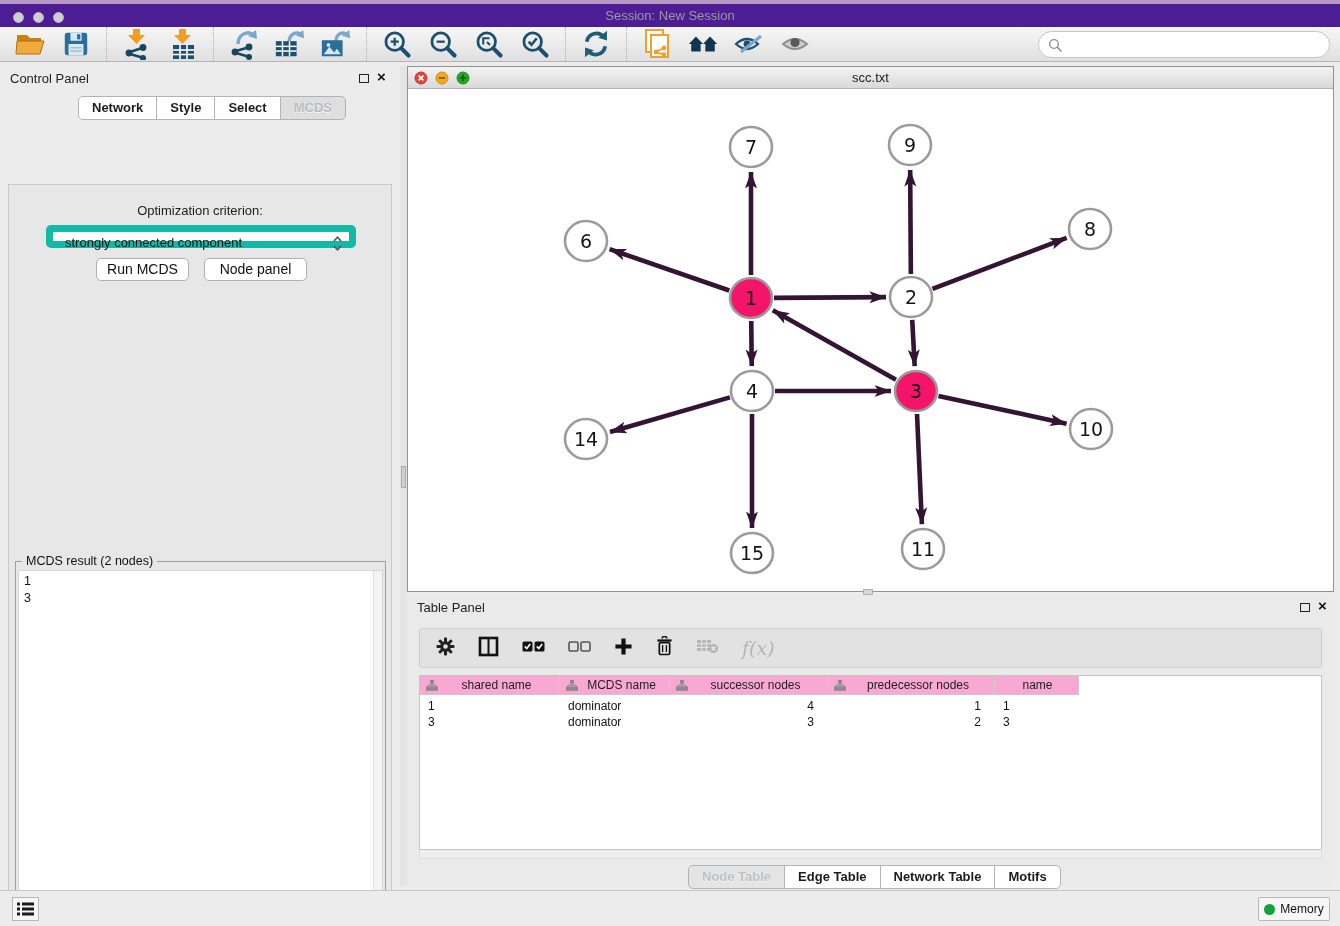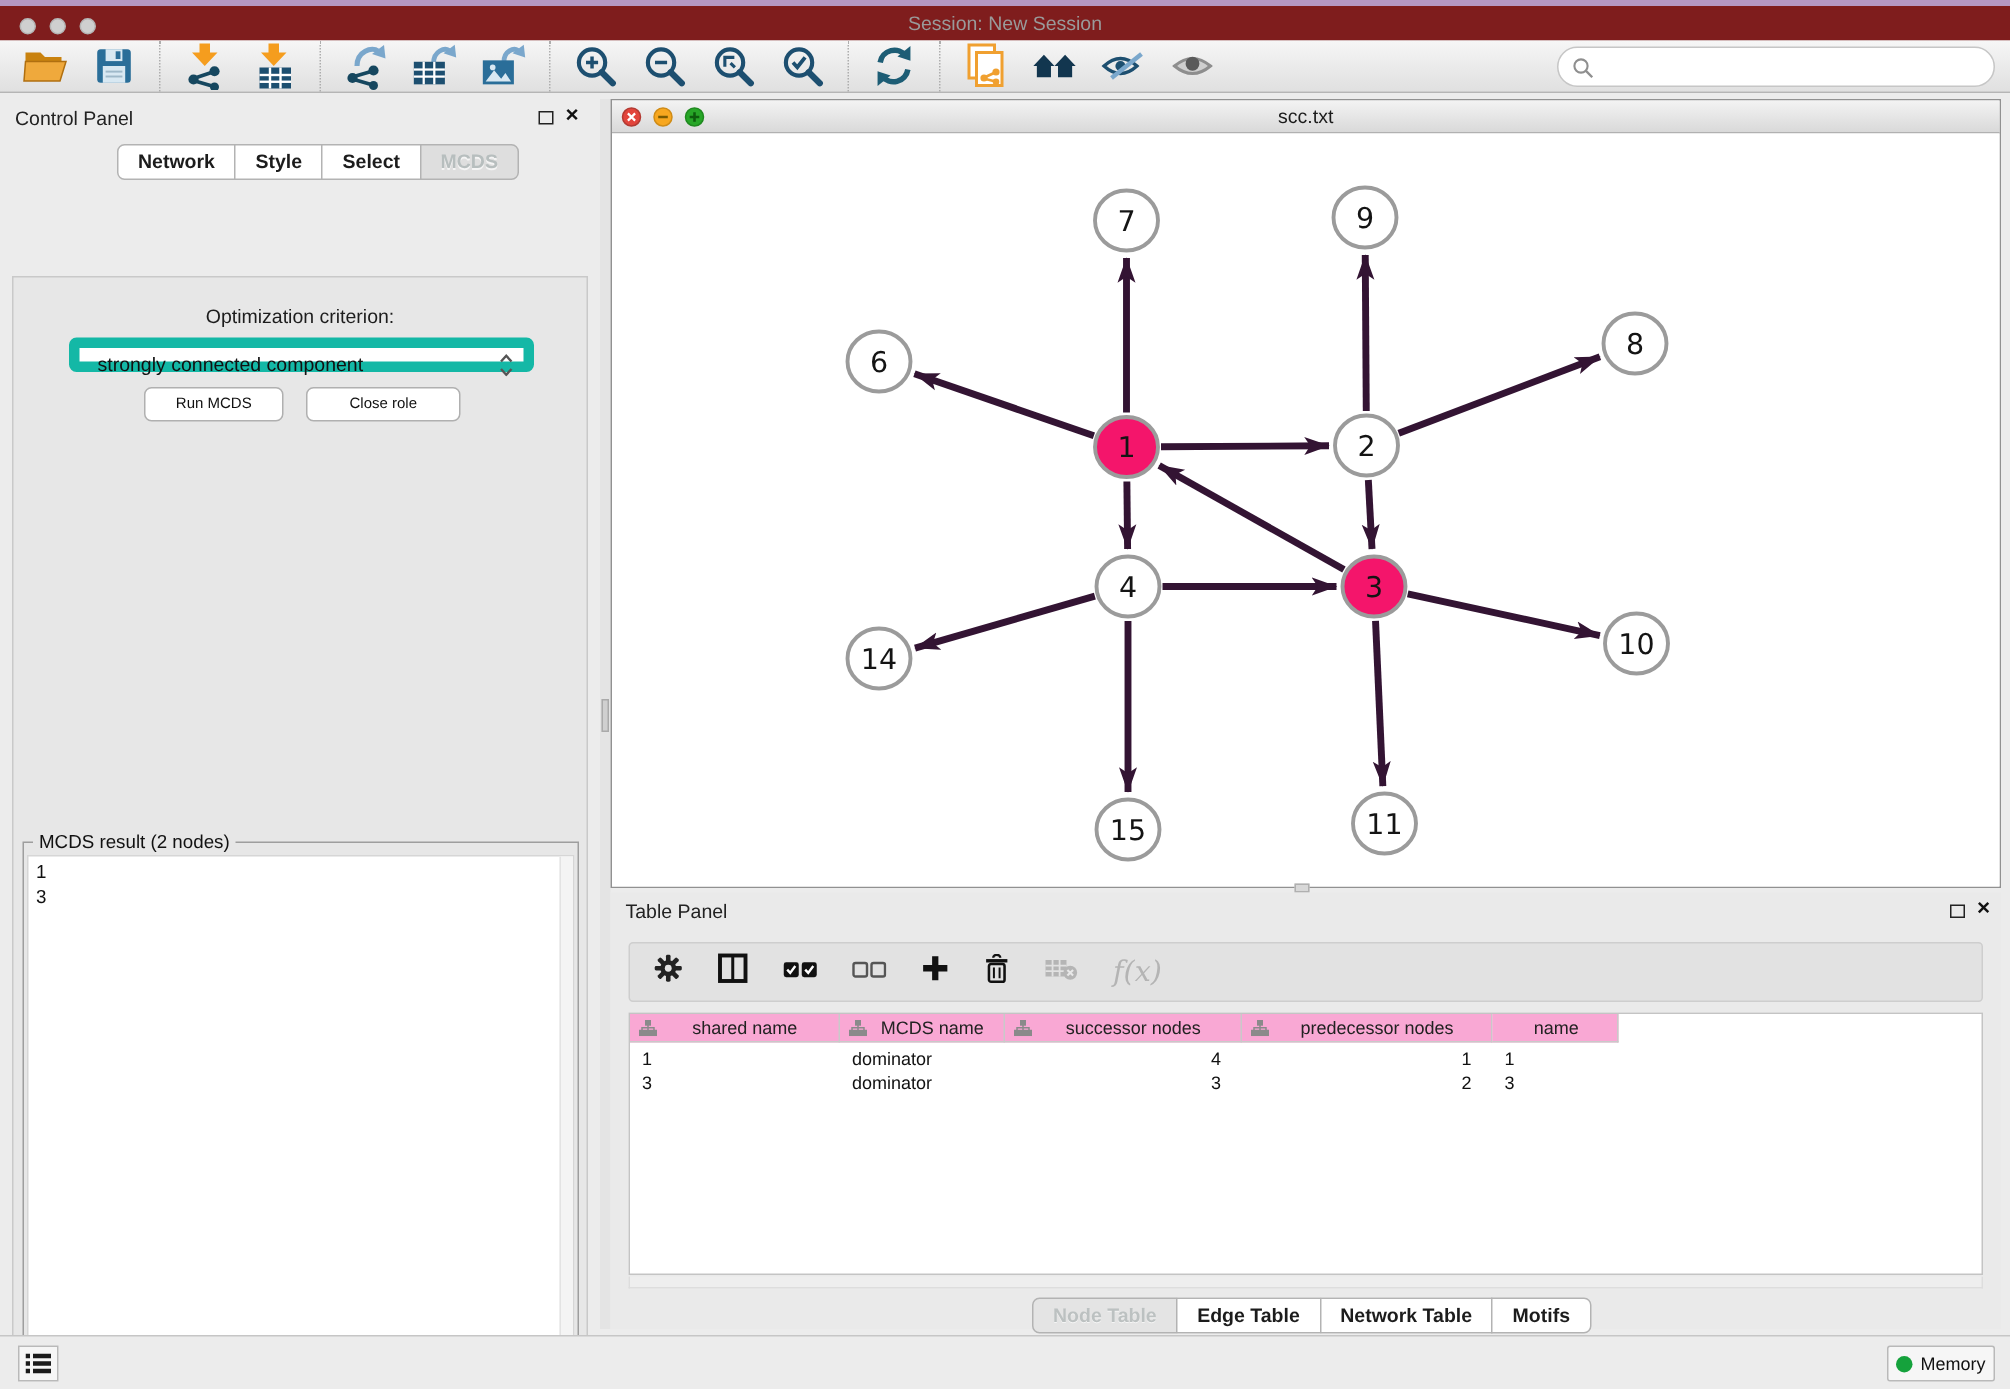--- a/index.html
+++ b/index.html
@@ -1,21 +1,21 @@
 <!DOCTYPE html>
 <html><head>
 <meta charset="utf-8">
 <style>
   * { margin:0; padding:0; box-sizing:border-box; }
   html,body { width:1340px; height:926px; overflow:hidden; }
   body { font-family:"Liberation Sans", sans-serif; background:#ececec; position:relative; }
 
   
   .top-strip { position:absolute; left:0; top:0; width:1340px; height:4px; background:#b598c3; }
-  .titlebar { position:absolute; left:0; top:4px; width:1340px; height:23px; background:#7f1d1d; }
+  .titlebar { position:absolute; left:0; top:4px; width:1340px; height:23px; background:#4c1d95; }
   .titlebar .title { position:absolute; left:0; right:0; top:4px; text-align:center; font-size:13px; color:#9a9a9a; }
   .tl { position:absolute; top:8px; width:11px; height:11px; border-radius:50%; background:#cfcfcf; border:1px solid #b5b5b5; }
   .toolbar { position:absolute; left:0; top:27px; width:1340px; height:35px; background:linear-gradient(#f6f6f6,#e0e0e0); border-bottom:1px solid #b5b5b5; display:flex; align-items:center; }
   .tb-group { display:flex; align-items:center; gap:14px; padding:0 14px; }
   .tb-sep { width:0; height:34px; border-left:1px dotted #adadad; }
   .tbi { width:32px; height:32px; display:flex; align-items:center; justify-content:center; }
   .searchbox { position:absolute; right:10px; top:31px; width:292px; height:27px; background:#fff; border:1px solid #c6c6c6; border-radius:14px; }
   .searchbox svg { position:absolute; left:9px; top:6px; }
   .searchbox input { position:absolute; left:30px; top:1px; width:252px; height:23px; border:none; outline:none; font-size:13px; background:transparent; }
 
@@ -28,21 +28,21 @@
   .seg-row { position:absolute; display:flex;align-items:center; }
   .seg { padding:3px 13px 4px 13px; background:#fff; border:1px solid #b3b3b3; margin-left:-1px; font-size:13px; font-weight:600; color:#1c1c1c; white-space:nowrap; }
   .seg:first-child { border-radius:5px 0 0 5px; margin-left:0; }
   .seg:last-child { border-radius:0 5px 5px 0; }
   .seg-sel { background:#dedede; color:#b7bebe; text-shadow:0 1px 0 #f5f5f5; }
   .cp-content { position:absolute; left:8px; top:118px; width:384px; height:758px; background:#e7e7e7; border:1px solid #c9c9c9; }
   .opt-label { position:absolute; left:0; width:100%; top:18px; text-align:center; font-size:13px; color:#1d1d1d; }
   .dropdown { position:absolute; left:37px; top:40px; width:310px; height:23px; background:#fff; border:7px solid #14b8a6; border-radius:5px; }
   .dropdown .dd-text { position:absolute; left:12px; top:3px; font-size:13px; color:#111; }
   .dropdown svg { position:absolute; right:7px; top:4px; }
-  .btn { position:absolute; height:23px; background:#fff; border:1px solid #b0b0b0; border-radius:5px; font-size:10px; color:#111; text-align:center; line-height:21px; }
+  .btn { position:absolute; height:23px; background:#fff; border:1px solid #b0b0b0; border-radius:5px; font-size:14px; color:#111; text-align:center; line-height:21px; }
   .fieldset { position:absolute; left:6px; top:376px; width:371px; height:367px; border:1px solid #9e9e9e; }
   .fieldset .legend { position:absolute; left:6px; top:-8px; background:#e7e7e7; padding:0 4px; font-size:12.5px; color:#111; }
   .fieldset .fs-inner { position:absolute; left:2px; top:8px; width:365px; height:355px; background:#fff; border:1px solid #d6d6d6; }
   .fs-text { position:absolute; left:5px; top:2px; font-size:12.5px; color:#111; white-space:pre; line-height:17px; }
   .fs-scroll { position:absolute; right:0; top:0; width:9px; height:100%; background:#f4f4f4; border-left:1px solid #e3e3e3; }
 
   
   .v-divider { position:absolute; left:400px; top:66px; width:7px; height:820px; background:#e4e4e4; }
   .v-handle { position:absolute; left:1px; top:400px; width:5px; height:22px; background:#d0d0d0; border:1px solid #aaa; }
 
@@ -262,21 +262,21 @@
   <div class="cp-content">
     <div class="opt-label">Optimization criterion:</div>
     <div class="dropdown">
       <span class="dd-text">strongly connected component</span>
       <svg width="9" height="15" viewBox="0 0 9 15">
           <path d="M1 5 L4.5 1.2 L8 5" fill="none" stroke="#555" stroke-width="1.6"></path>
           <path d="M1 10 L4.5 13.8 L8 10" fill="none" stroke="#555" stroke-width="1.6"></path>
         </svg>
     </div>
     <div class="btn" style="left:87px; top:73px; width:93px;">Run MCDS</div>
-    <div class="btn" style="left:195px; top:73px; width:103px;">Close role</div>
+    <div class="btn" style="left:195px; top:73px; width:103px;">Node panel</div>
     <div class="fieldset">
       <div class="legend">MCDS result (2 nodes)</div>
       <div class="fs-inner">
         <div class="fs-text" id="result-lines">1
 3</div>
         <div class="fs-scroll"></div>
       </div>
     </div>
   </div>
 </div>

